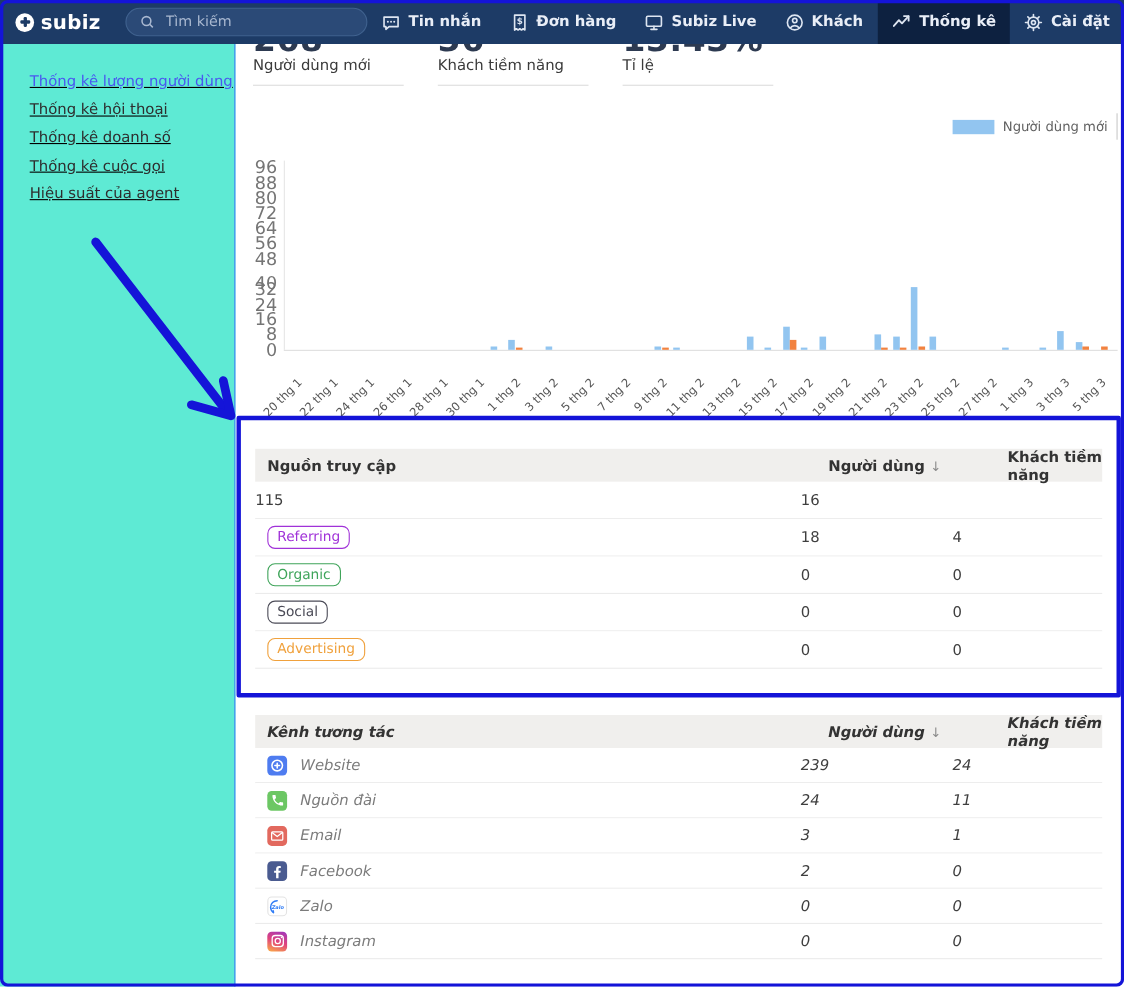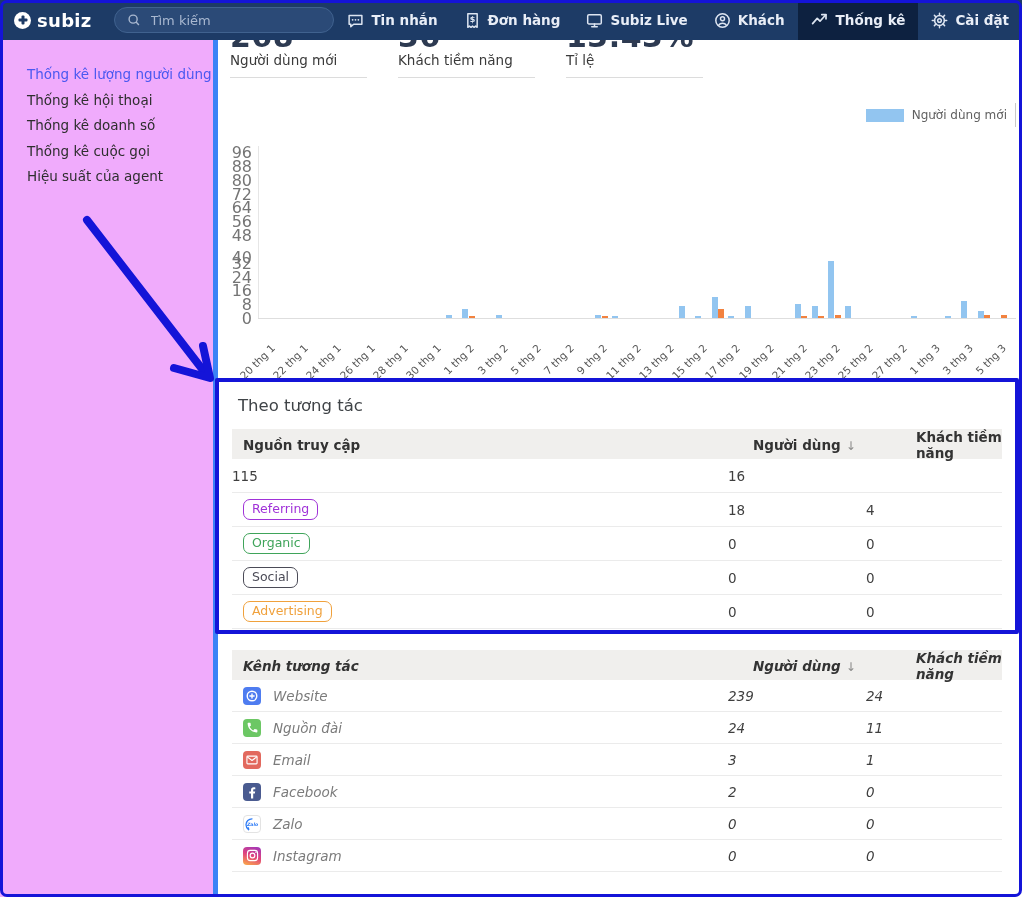--- a/index.html
+++ b/index.html
@@ -26,21 +26,21 @@
   .search input::placeholder{color:#a9b8d0;}
   .nav-spacer{flex:1;}
   .nav-items{display:flex;height:100%;}
   .nav-item{display:flex;align-items:center;gap:7px;padding:0 13px;height:100%;cursor:pointer;color:#e9eef7;}
   .nav-item.active{background:#0d2140;}
   .nav-label{font-size:13.5px;font-weight:600;white-space:nowrap;}
   .nav-ico{display:flex;align-items:center;color:#dde5f1;}
   .nav-ico svg{display:block;}
 
   
-  .sidebar{position:absolute;left:0;top:40px;bottom:0;width:213px;background:#f0abfc;border-right:5px solid #3b82f6;z-index:1;}
+  .sidebar{position:absolute;left:0;top:40px;bottom:0;width:213px;background:#5eead4;border-right:1px solid #3b82f6;z-index:1;text-decoration:underline;}
   .side-items{padding:22px 0 0 27px;}
   .side-item{font-size:13.5px;color:#2e2e2e;line-height:25.5px;cursor:pointer;white-space:nowrap;}
   .side-item.active{color:#4a58f0;}
 
   
   .content{position:absolute;left:213px;top:40px;right:0;bottom:0;background:#fff;overflow:hidden;}
 
   
   .stats{position:absolute;left:17px;top:0;display:flex;gap:31px;}
   .stat{width:137px;}
@@ -264,21 +264,20 @@
         <span style="left: 536.156px; top: 240px;">23 thg 2</span>
         <span style="left: 569.4px; top: 240px;">25 thg 2</span>
         <span style="left: 602.644px; top: 240px;">27 thg 2</span>
         <span style="left: 635.889px; top: 240px;">1 thg 3</span>
         <span style="left: 669.133px; top: 240px;">3 thg 3</span>
         <span style="left: 702.378px; top: 240px;">5 thg 3</span>
       </div>
   </div>
 
   <section class="hl-box">
-    <h2 class="section-title">Theo tương tác</h2>
     <div class="tbl tbl1" style="margin-top:14px;">
       <div class="t-head">
         <span class="c1">Nguồn truy cập</span>
         <span class="c2"><span>Người dùng</span><span class="sort-ico">↓</span></span>
         <span class="c3"><span>Khách tiềm năng</span></span>
       </div>
       <div>
           <div class="t-row">
             <span class="c2">115</span>
             <span class="c3">16</span>

